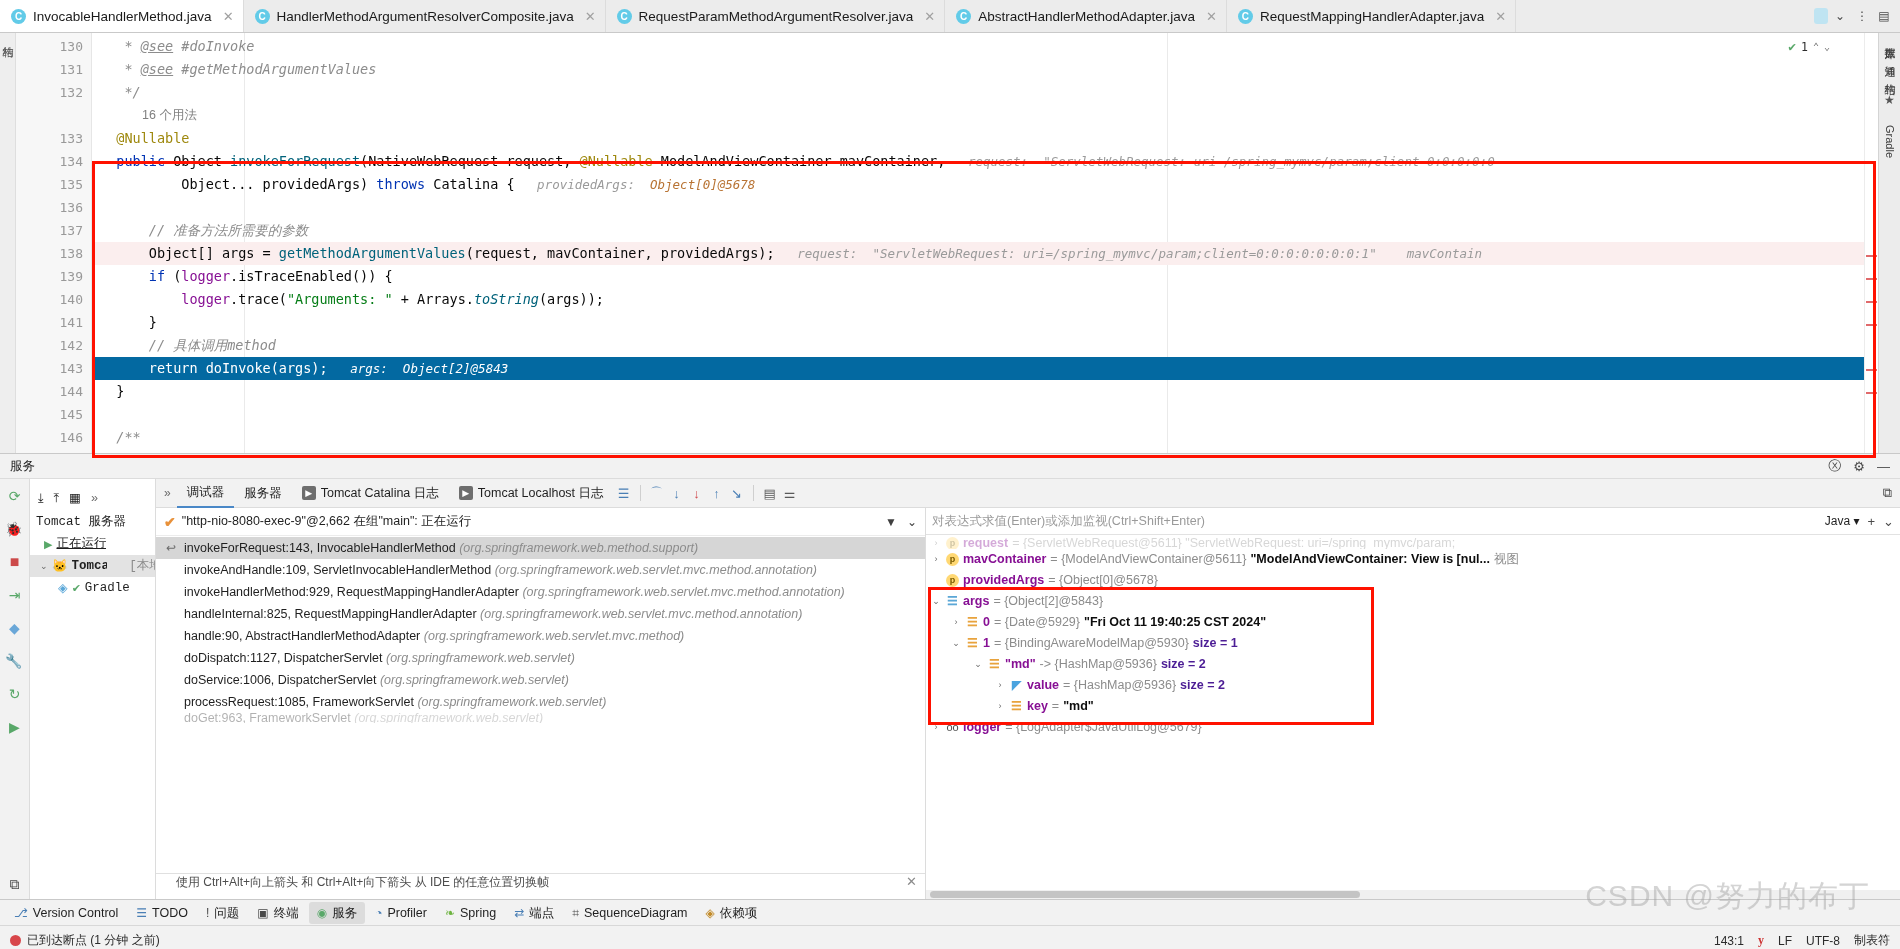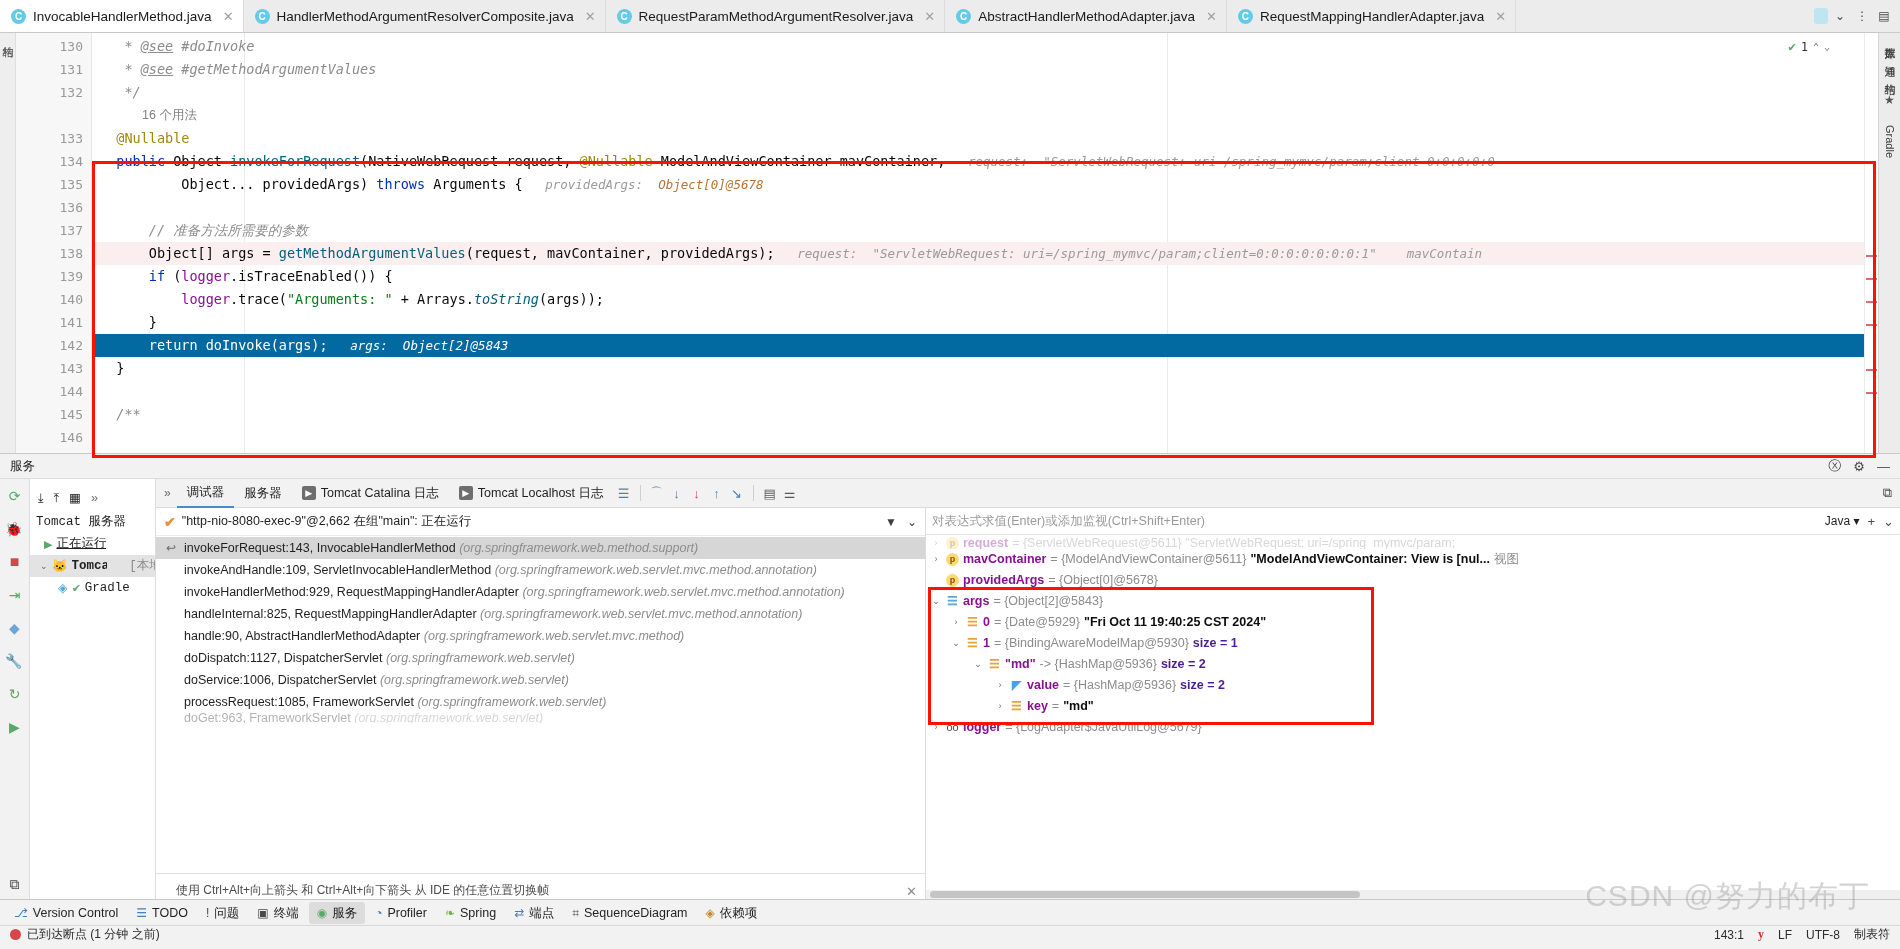--- a/index.html
+++ b/index.html
@@ -145,21 +145,21 @@
   .thread-row .filter { margin-left:auto; display:flex; gap:10px; color:#3f3f3f; font-size:12px;}
   .frames-list { flex: 1; overflow: hidden; padding-top: 1px; background:#fff;}
   .frame {
     height: 22px; line-height: 22px; font-size: 12.5px; padding-left: 28px; white-space: nowrap; position:relative;
   }
   .frame.sel { background: #d6d6d6; }
   .frame .ret { position:absolute; left: 10px; color:#6a6a6a; font-size:12px;}
   .frame .pkg { color: #8c8c8c; font-style: italic; }
 
   .frames-foot {
-    height: 26px; border-top:1px solid #e0e0e0; display:flex; align-items:flex-end;
+    height: 26px; border-top:1px solid #e0e0e0; display:flex; align-items:flex-start;
     font-size:12px; color:#4d4d4d; padding-left:20px; background:#fff;
   }
   .frames-foot .close { margin-left:auto; margin-right:8px; color:#8a8a8a; font-size:13px;}
 
   .vars-pane { flex: 1; display: flex; flex-direction: column; min-width:0; position:relative; background:#fff;}
   .watch-bar {
     height: 27px; display: flex; align-items: center; gap: 8px; padding: 0 6px;
     border-bottom: 1px solid #e2e2e2; background:#fff;
   }
   .watch-bar .ph { flex:1; color: #9a9a9a; font-size: 12.5px; }
@@ -192,21 +192,21 @@
     height: 26px; background: #f2f2f2; border-top: 1px solid #c9c9c9;
     display: flex; align-items: center; gap: 2px; padding: 0 6px; font-size: 12.5px; color:#1f1f1f;
   }
   .bottombar .bi { display:flex; align-items:center; gap:5px; padding: 0 8px; height:22px; line-height:22px; white-space:nowrap;}
   .bottombar .bi.active { background: #dcdcdc; border-radius:3px; }
   .bottombar .gi { font-size:12px; color:#4a7fb5; }
 
   
   .statusbar {
     height: 24px; background: #f2f2f2; border-top: 1px solid #d8d8d8;
-    display: flex; align-items: flex-start; padding: 0 10px; font-size: 12px; color: #2b2b2b;
+    display: flex; align-items: flex-end; padding: 0 10px; font-size: 12px; color: #2b2b2b;
   }
   .statusbar .left { display:flex; align-items:center; gap:6px; }
   .statusbar .right { margin-left: auto; display:flex; align-items:center; gap: 14px; }
   .statusbar .ystat { color:#cc3333; font-weight:bold; font-family:"Liberation Serif",serif; }
   .statusbar .bpico { width:11px; height:11px; border-radius:50%; background:#d8464a; display:inline-block;}
 </style>
 </head>
 <body>
 
 <div class="app">
@@ -275,27 +275,28 @@
     <div class="code-area">
       <div class="guide" style="left:152px;"></div>
       <div class="guide" style="left:1075px;"></div>
 
       <div class="cline"><span class="cmt">   * </span><span class="cmt" style="text-decoration:underline;">@see</span><span class="cmt"> #doInvoke</span></div>
       <div class="cline"><span class="cmt">   * </span><span class="cmt" style="text-decoration:underline;">@see</span><span class="cmt"> #getMethodArgumentValues</span></div>
       <div class="cline"><span class="cmt">   */</span></div>
       <div class="cline usage" style="padding-left:50px;">16 个用法</div>
       <div class="cline"><span class="ann">  @Nullable</span></div>
       <div class="cline"><span class="kw">  public </span><span class="plain">Object </span><span class="mth">invokeForRequest</span><span class="plain">(NativeWebRequest request, </span><span class="ann">@Nullable </span><span class="plain">ModelAndViewContainer mavContainer,</span><span class="hint">   request:  "ServletWebRequest: uri=/spring_mymvc/param;client=0:0:0:0:0</span></div>
-      <div class="cline"><span class="plain">          Object... providedArgs) </span><span class="kw">throws </span><span class="plain">Arguments {</span><span class="hint">   providedArgs:  </span><span class="hintv">Object[0]@5678</span></div>
+      <div class="cline"><span class="plain">          Object... providedArgs) </span><span class="kw">throws </span><span class="plain">Catalina {</span><span class="hint">   providedArgs:  </span><span class="hintv">Object[0]@5678</span></div>
       <div class="cline"> </div>
       <div class="cline"><span class="cmt">      </span><span class="cmt">// 准备方法所需要的参数</span></div>
       <div class="cline hl-pink"><span class="plain">      Object[] args = </span><span class="mth">getMethodArgumentValues</span><span class="plain">(request, mavContainer, providedArgs);</span><span class="hint">   request:  "ServletWebRequest: uri=/spring_mymvc/param;client=0:0:0:0:0:0:0:1"    mavContain</span></div>
       <div class="cline"><span class="kw">      if </span><span class="plain">(</span><span class="fld">logger</span><span class="plain">.isTraceEnabled()) {</span></div>
       <div class="cline"><span class="plain">          </span><span class="fld">logger</span><span class="plain">.trace(</span><span class="str">"Arguments: "</span><span class="plain"> + Arrays.</span><span class="mth" style="font-style:italic;">toString</span><span class="plain">(args));</span></div>
       <div class="cline"><span class="plain">      }</span></div>
+      <div class="cline"><span class="cmt">      </span><span class="cmt">// 具体调用method</span></div>
       <div class="cline hl-blue"><span class="kw">      return </span><span class="plain">doInvoke(args);</span><span class="hint">   args:  </span><span class="hintv">Object[2]@5843</span></div>
       <div class="cline"><span class="plain">  }</span></div>
       <div class="cline"> </div>
       <div class="cline"><span class="cmt">  /**</span></div>
 
       <div class="analyze-badge">
         <span class="chk">✔</span>
         <span>1</span>
         <span class="cr">⌃</span>
         <span class="cr">⌄</span>

